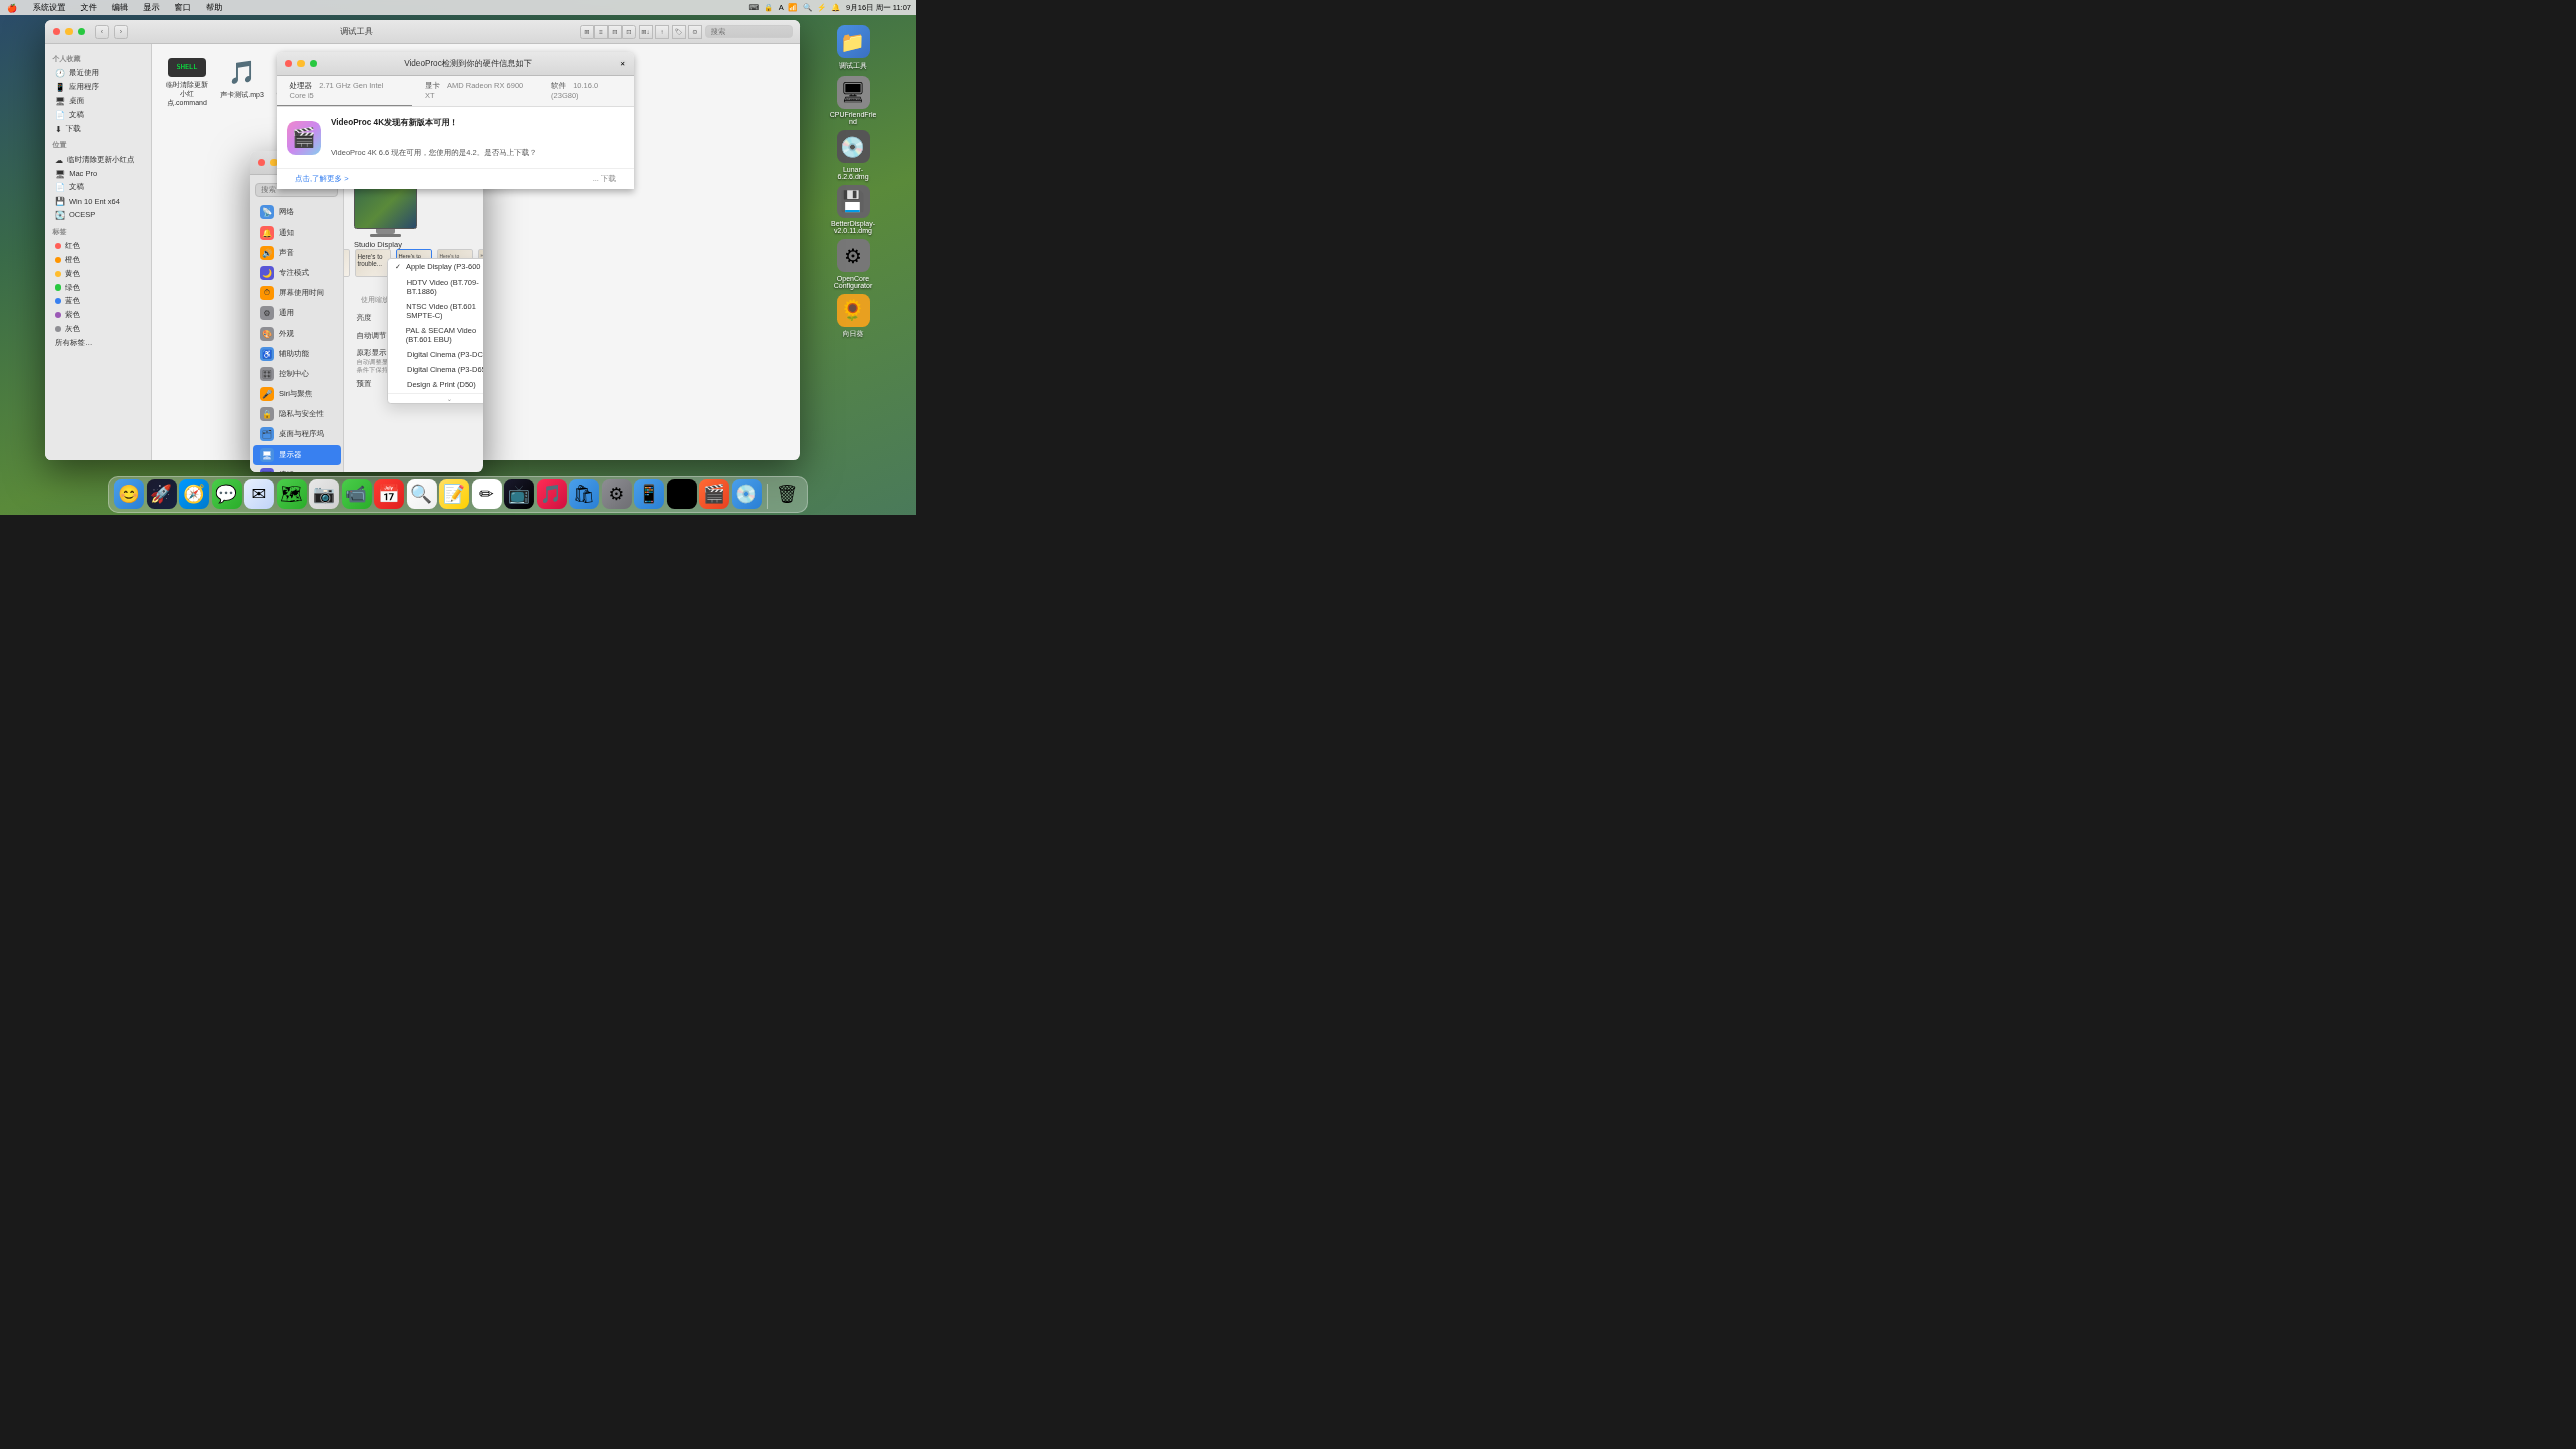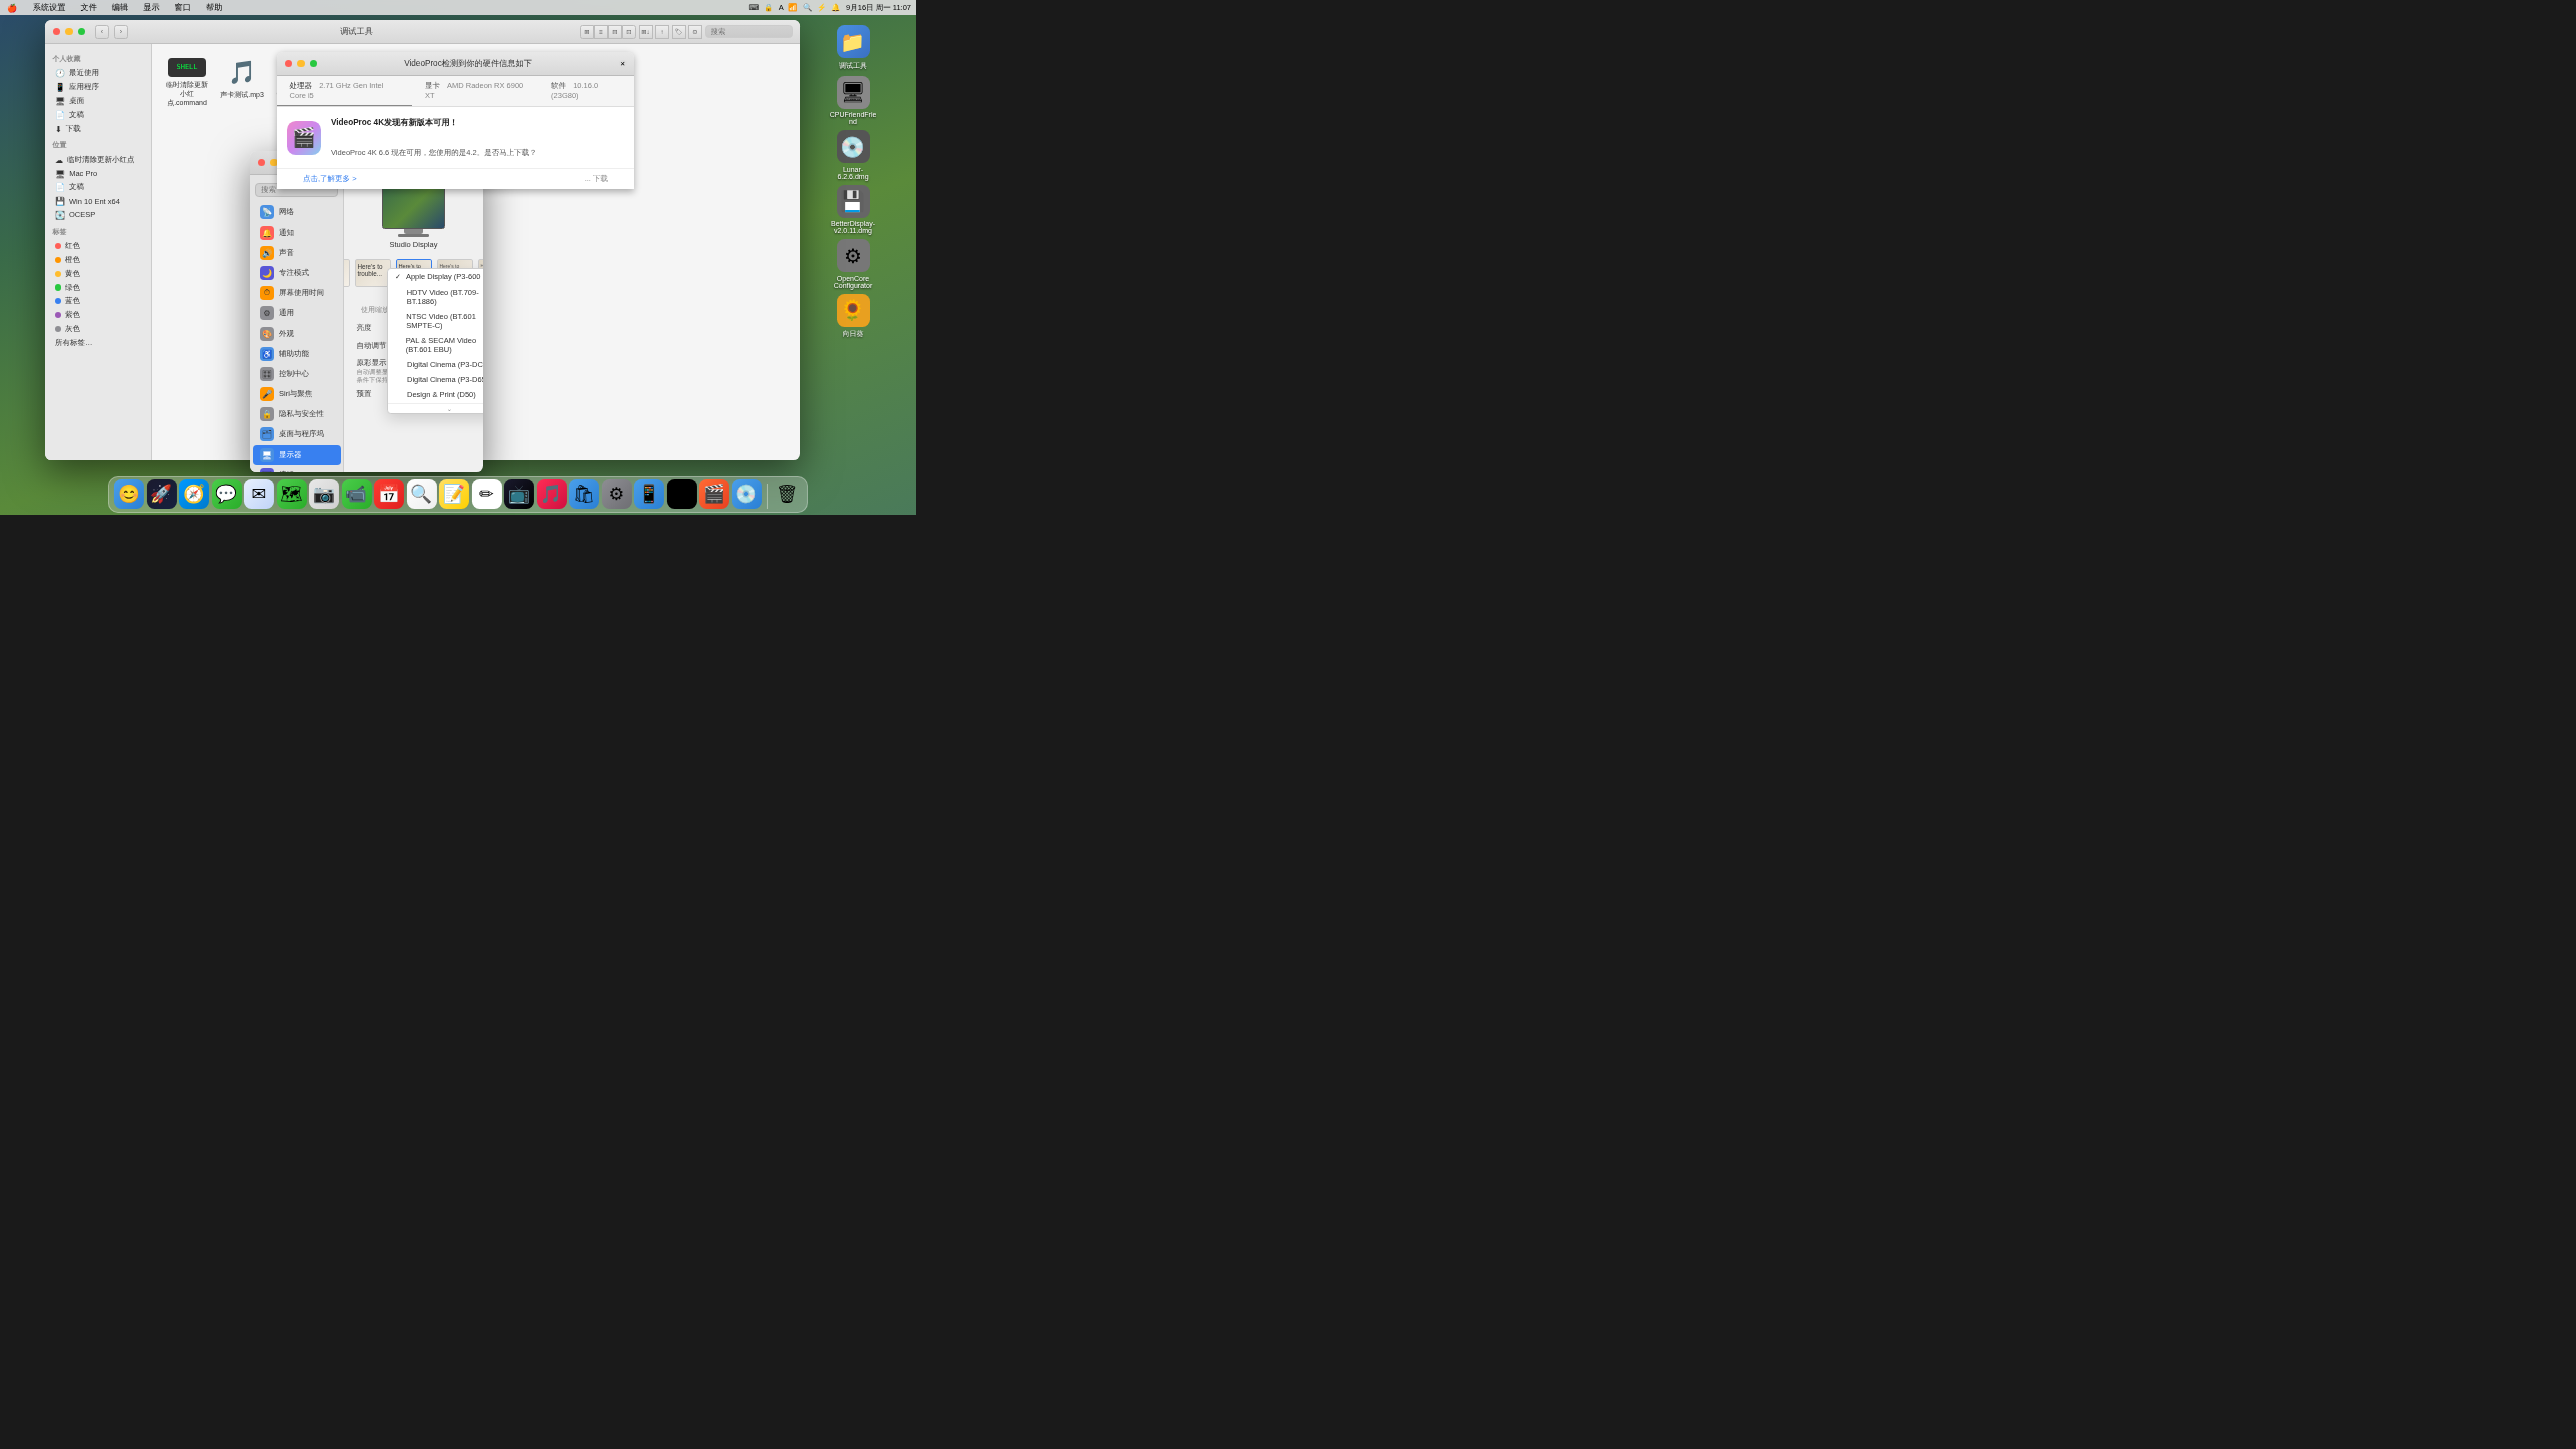--- a/index.html
+++ b/index.html
@@ -298,22 +298,22 @@
 
     
     .display-main {
       flex: 1;
       padding: 10px;
       overflow-y: auto;
     }
     .display-monitor-preview {
       display: flex;
       flex-direction: column;
-      align-items: center;
-      margin-bottom: 10px;
+      align-items: flex-start;
+      margin-bottom: 0;
     }
     .monitor-img {
       width: 63px; height: 44px;
       background: linear-gradient(135deg, #3a6b4a 0%, #5a8a3a 50%, #2a4a6b 100%);
       border-radius: 2.5px;
       border: 1.9px solid #555;
       position: relative;
     }
     .monitor-stand {
       width: 19px; height: 5px;
@@ -717,21 +717,21 @@
     </div>
   </div>
 
   <div style="display:flex;align-items:center;gap:10px;padding:10px;background:white;">
     <div style="width:34px;height:34px;border-radius:8.8px;background:linear-gradient(135deg,#e8c,#c8e,#8ce);display:flex;align-items:center;justify-content:center;font-size:19px;flex-shrink:0;">🎬</div>
     <div>
       <div style="font-size:8.2px;font-weight:600;color:#222;margin-bottom:2.5px;">VideoProc 4K发现有新版本可用！</div>
       <div style="font-size:7.5px;color:#555;margin-top:20px;">VideoProc 4K 6.6 现在可用，您使用的是4.2。是否马上下载？</div>
     </div>
   </div>
-  <div style="padding:5px 26px 5px;background:white;border-top:0.6px solid #eee;font-size:7.5px;color:#555;">
+  <div style="padding:5px 18px 5px;background:white;border-top:0.6px solid #eee;font-size:7.5px;color:#555;">
     <span style="color:#3880f0;cursor:pointer;">点击,了解更多 &gt;</span>
     <span style="float:right;color:#888;">... 下载</span>
   </div>
 </div>
 
 <div class="sysprefd">
   <div class="sysprefd-titlebar">
     <div class="close-btn-sysprefd"></div>
     <div style="width:7.5px;height:7.5px;border-radius:50%;background:#ffbd2e;cursor:pointer;"></div>
     <div style="width:7.5px;height:7.5px;border-radius:50%;background:#28c840;cursor:pointer;"></div>

